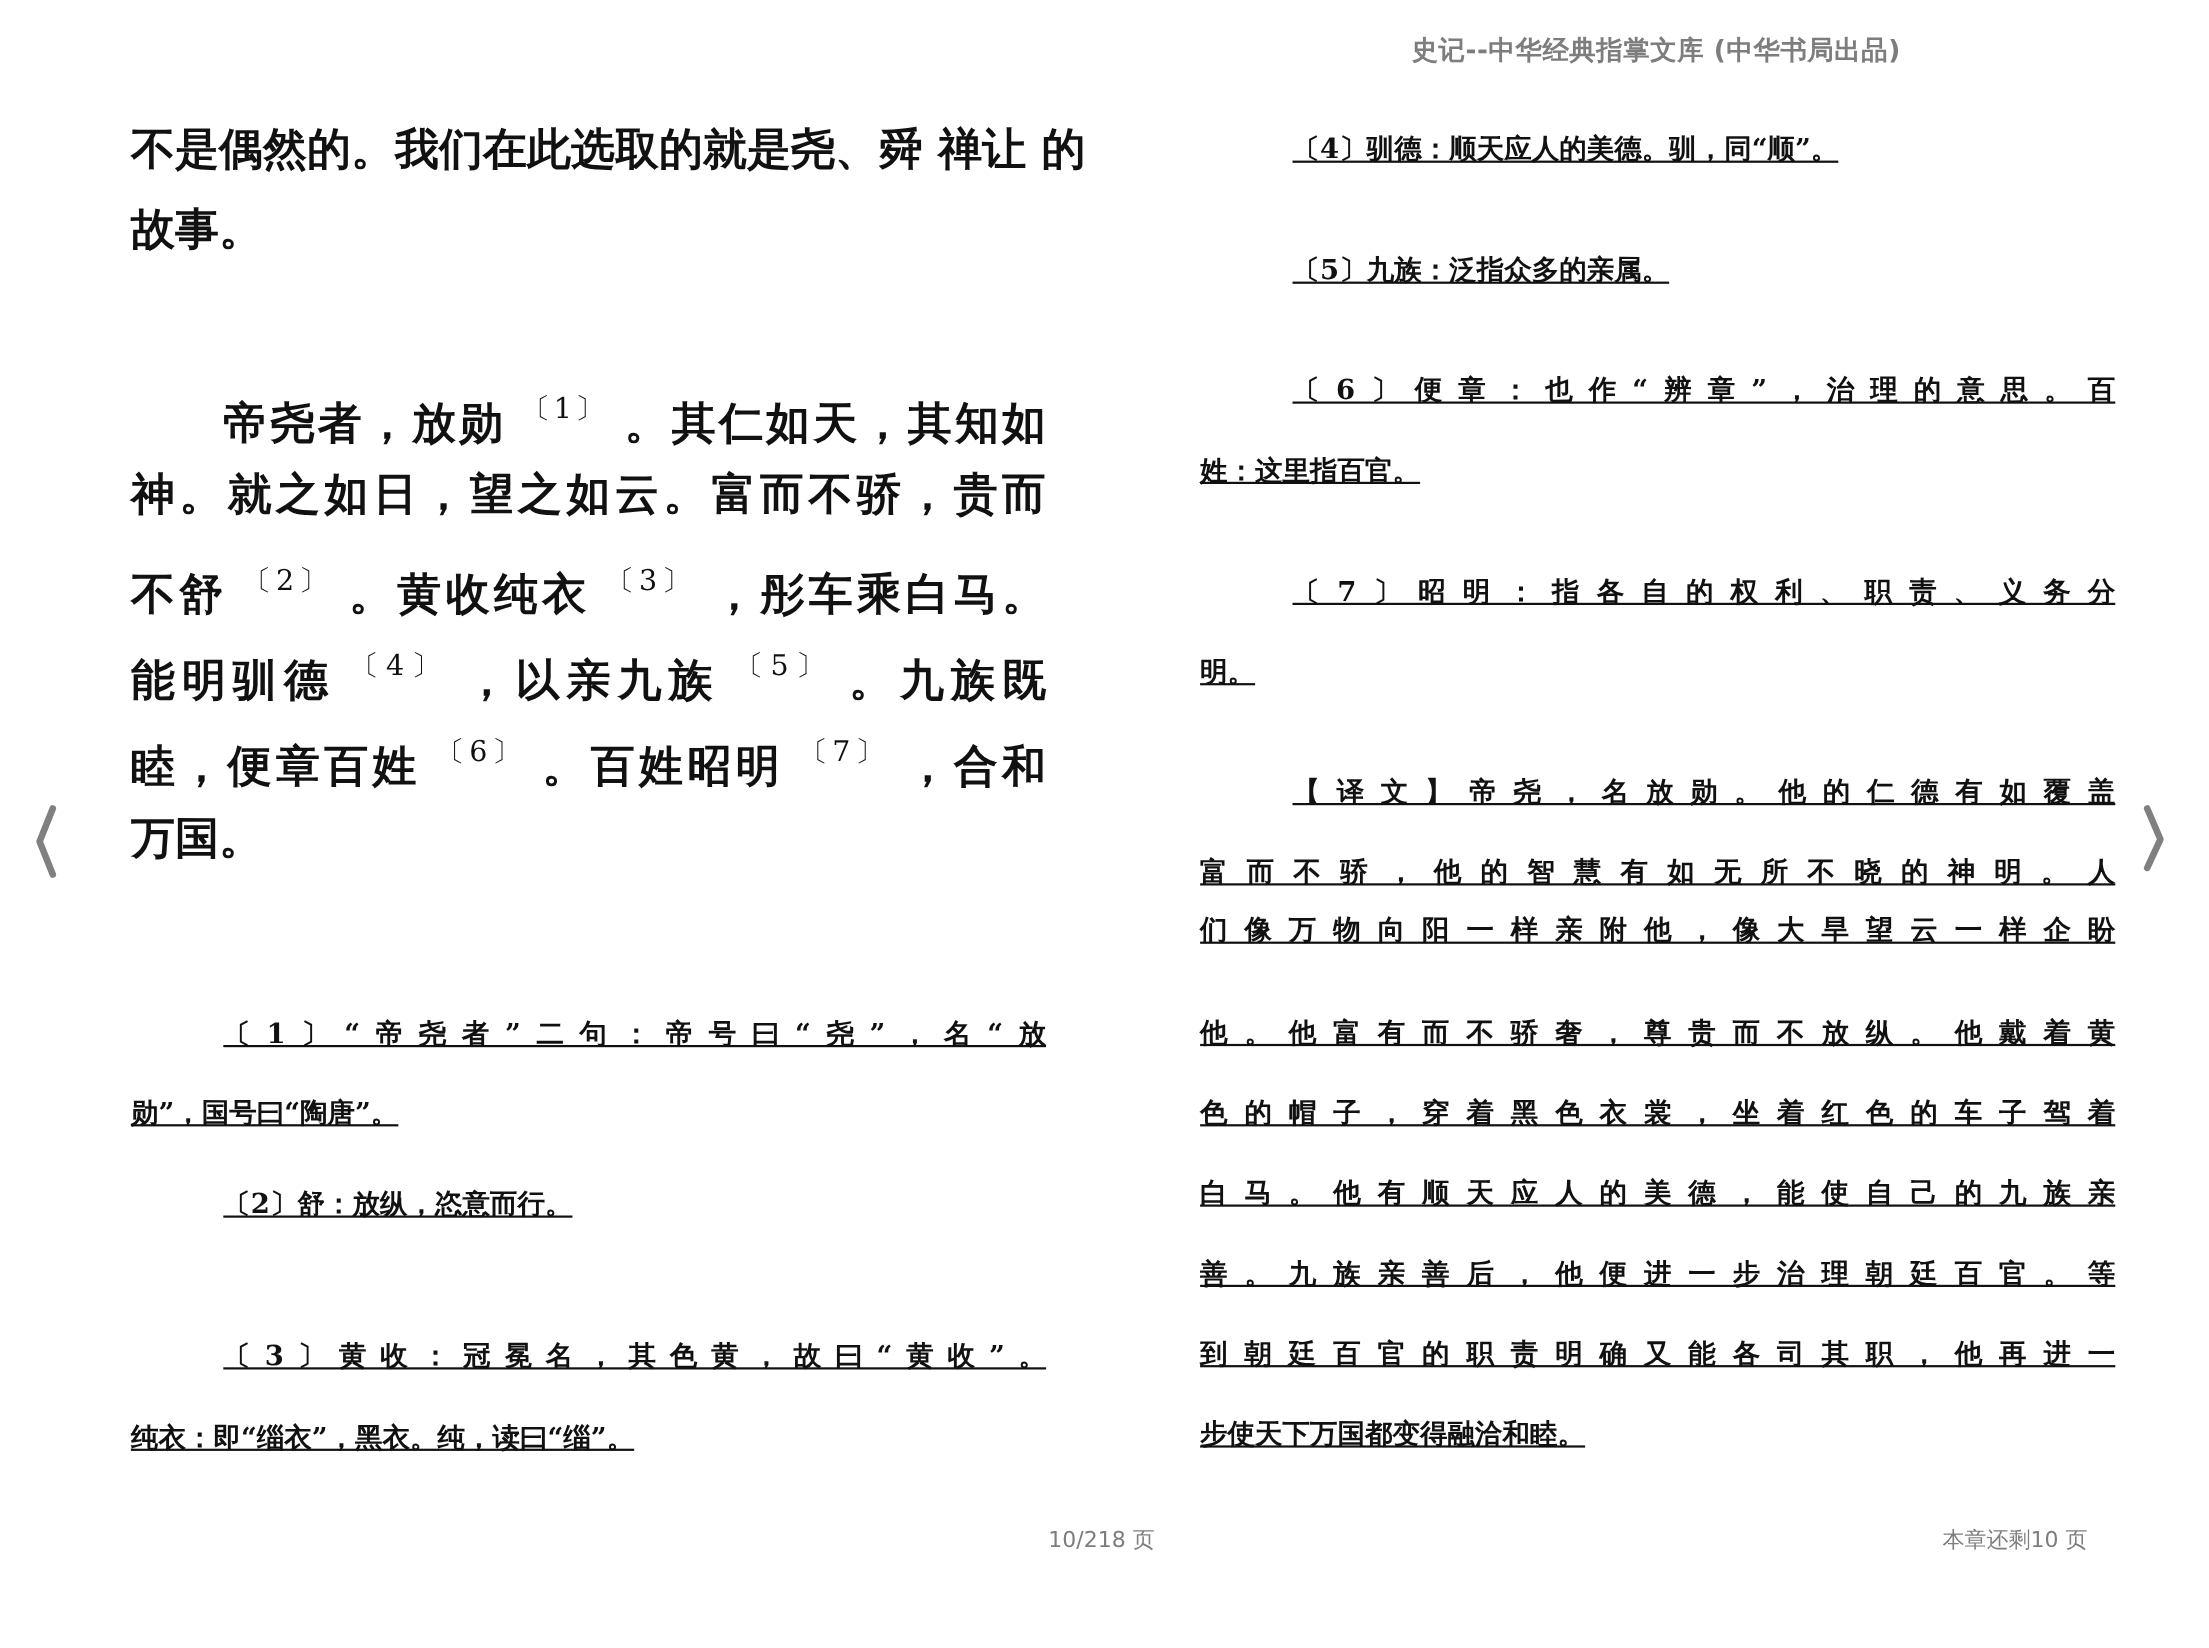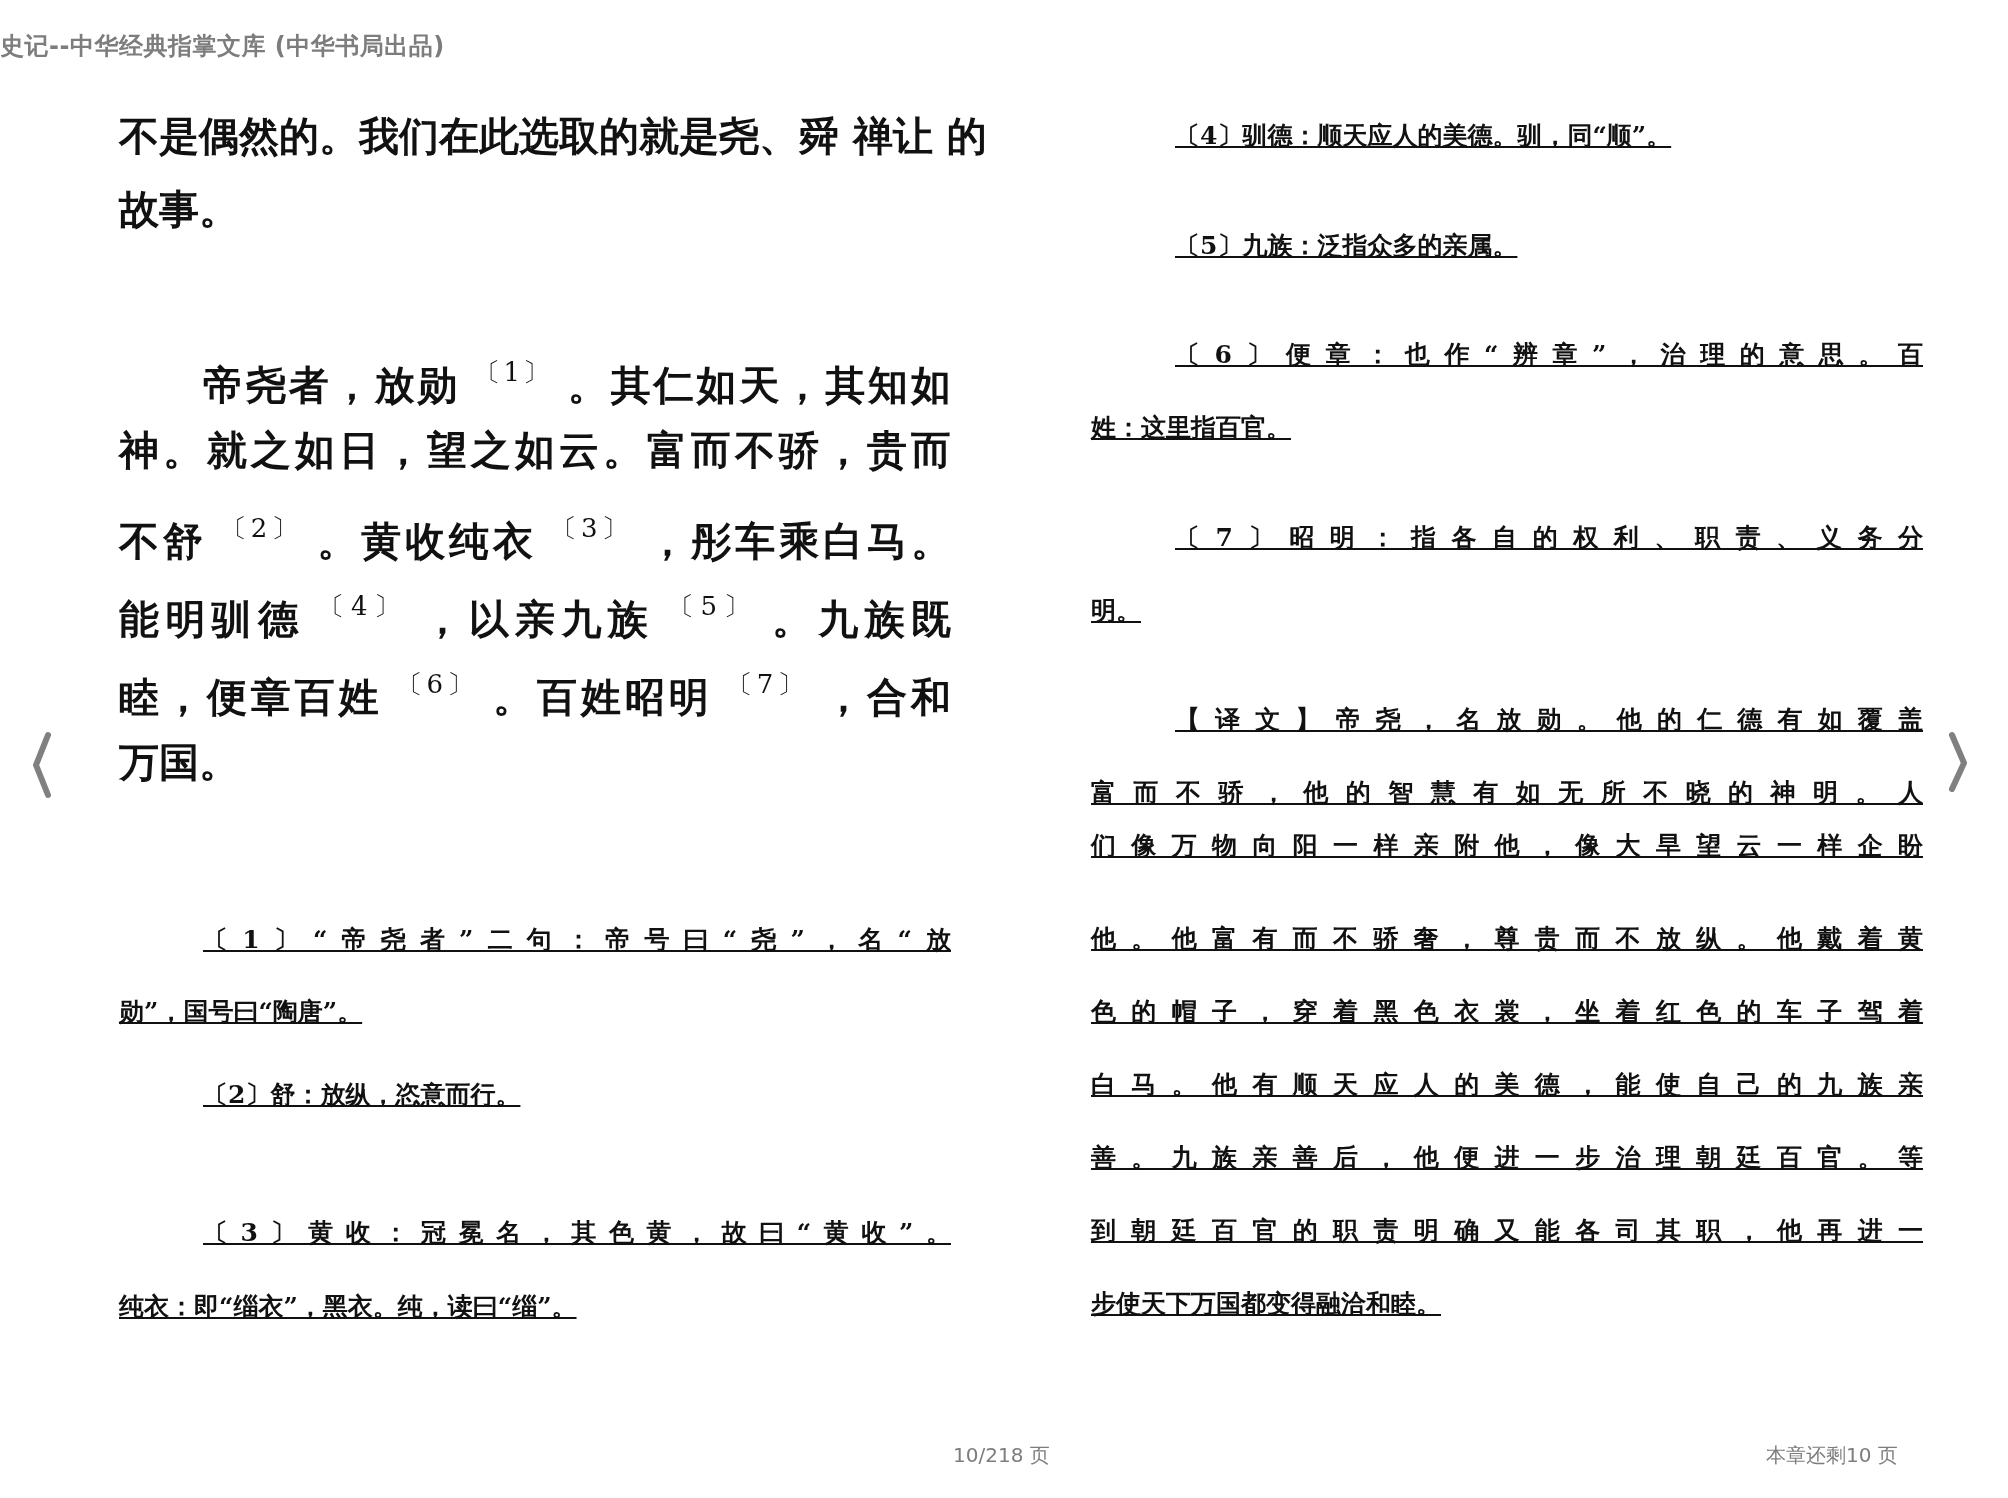--- a/index.html
+++ b/index.html
@@ -1,42 +1,42 @@
 <!DOCTYPE html>
 <html><head>
 <meta charset="utf-8">
 <style>
   html, body { margin:0; padding:0; }
   body {
     width:2008px; height:1498px; background:#ffffff; position:relative; overflow:hidden;
     font-family:"DejaVu Serif","Liberation Serif",serif; color:#111;
   }
   .title {
-    position:absolute; top:30px; left:0; width:1728px; text-align:left;
+    position:absolute; top:30px; left:0; width:1728px; text-align:right;
     font-family:"DejaVu Sans","Liberation Sans",sans-serif; font-weight:bold;
     font-size:24px; color:#7d7d7d; letter-spacing:0.5px;
   }
   .col { position:absolute; top:0; }
   .col-left { left:105px; width:832px; }
   .col-right { left:1077px; width:832px; }
   .line {
     position:absolute; left:0; white-space:nowrap; font-weight:bold;
     text-align:justify; text-align-last:justify; width:832px;margin-left:14px;
   }
   .line.last { text-align-last:left; }
   .big { font-size:40px; line-height:48px; }
   .note { font-size:25px; line-height:44px;text-decoration:underline; }
   .indent { padding-left:84px; box-sizing:border-box; }
   .fn { font-size:26px; font-weight:normal; vertical-align:18px; margin:0 16px 0 14px; }
   .nav-arrow {
     position:absolute; width:40px; height:80px; cursor:pointer;
   }
   .nav-arrow svg { display:block; }
   .footer {
-    position:absolute; top:1442px; font-family:"DejaVu Sans","Liberation Sans",sans-serif;
+    position:absolute; top:1386px; font-family:"DejaVu Sans","Liberation Sans",sans-serif;
     font-size:20px; color:#7d7d7d; white-space:nowrap;
   }
 </style>
 </head>
 <body>
 
 <div class="title">史记--中华经典指掌文库 (中华书局出品)</div>
 
 <div class="col col-left">
   <div class="line big" style="top:112px">不是偶然的。我们在此选取的就是尧、舜 禅让 的</div>

